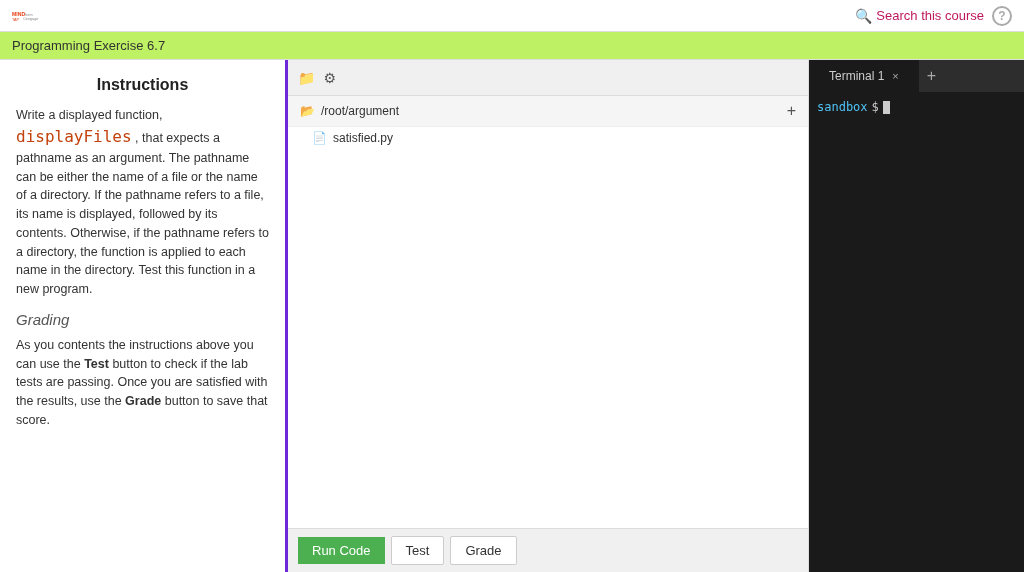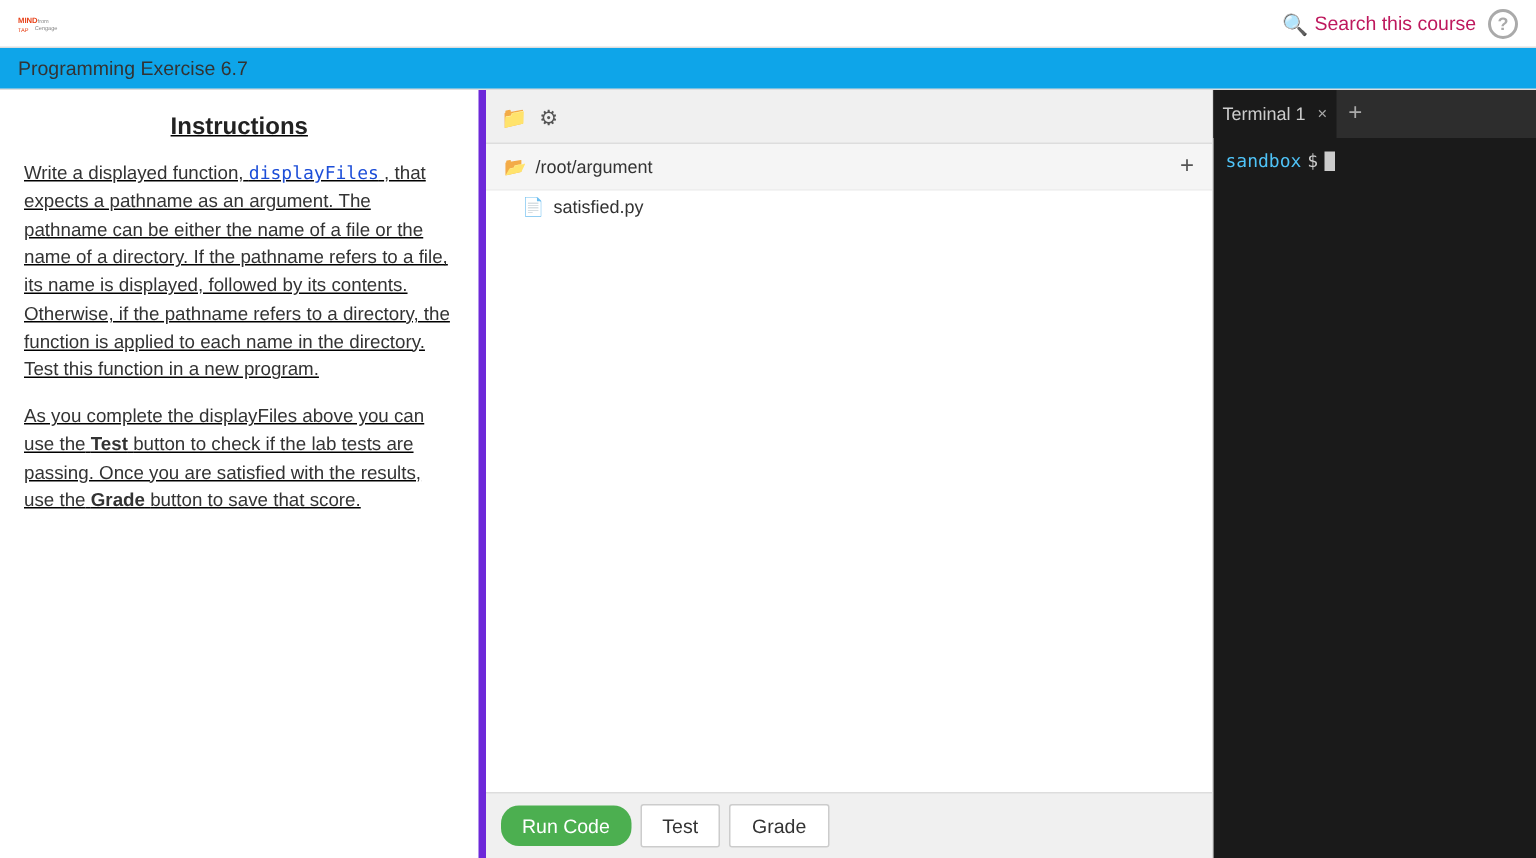--- a/index.html
+++ b/index.html
@@ -48,62 +48,61 @@
       align-items: center;
       justify-content: center;
       color: #aaa;
       font-size: 12px;
       font-weight: bold;
       cursor: pointer;
     }
 
     
     .breadcrumb {
-      background: #0ea5e9;
+      background: #bef264;
       padding: 6px 12px;
       font-size: 13px;
       color: #333;
       border-bottom: 1px solid #ddd;
       height: 28px;
       display: flex;
       align-items: flex-end;
     }
 
     
     .main-layout {
       display: flex;
       height: calc(572px - 32px - 28px);
     }
 
     
     .instructions-panel {
-      width: 324px;
+      width: 288px;
       padding: 16px;
       overflow-y: auto;
-      border-right: 5px solid #6d28d9;
-      background: #fff;
-      text-decoration: underline;
+      border-right: 3px solid #6d28d9;
+      background: #fff;
     }
     .instructions-panel h2 {
       font-size: 16px;
       font-weight: bold;
       text-align: center;
       margin-bottom: 12px;
       color: #222;
     }
     .instructions-panel p {
       font-size: 12.5px;
       line-height: 1.5;
       color: #333;
       margin-bottom: 12px;
     }
     .instructions-panel .code-inline {
       font-family: monospace;
-      color: #1d4ed8;
-      font-size: 12px;
+      color: #c2410c;
+      font-size: 16px;
     }
     .instructions-panel h3 {
       font-size: 15px;
       font-weight: normal;
       color: #555;
       margin-bottom: 8px;
       font-style: italic;
     }
     .bold { font-weight: bold; }
 
@@ -173,21 +172,21 @@
       border-top: 1px solid #ddd;
       height: 44px;
     }
     .btn-run {
       background: #4caf50;
       color: #fff;
       border: none;
       padding: 6px 14px;
       font-size: 13px;
       cursor: pointer;
-      border-radius: 12px;
+      border-radius: 0;
     }
     .btn-secondary {
       background: #fff;
       color: #333;
       border: 1px solid #ccc;
       padding: 6px 14px;
       font-size: 13px;
       cursor: pointer;
       border-radius: 2px;
     }
@@ -202,21 +201,21 @@
     .terminal-tabs {
       display: flex;
       align-items: center;
       background: #2d2d2d;
       height: 32px;
     }
     .terminal-tab {
       display: flex;
       align-items: center;
       gap: 6px;
-      padding: 0 6px;
+      padding: 0 20px;
       height: 100%;
       background: #1a1a1a;
       color: #ccc;
       font-size: 12px;
       cursor: pointer;
     }
     .terminal-tab-close {
       color: #aaa;
       font-size: 11px;
       cursor: pointer;
@@ -282,22 +281,23 @@
 
 <div class="main-layout">
 
   <div class="instructions-panel">
     <h2>Instructions</h2>
     <p>
       <span>Write a displayed function,</span>
       <span class="code-inline">displayFiles</span>
       <span>, that expects a pathname as an argument. The pathname can be either the name of a file or the name of a directory. If the pathname refers to a file, its name is displayed, followed by its contents. Otherwise, if the pathname refers to a directory, the function is applied to each name in the directory. Test this function in a new program.</span>
     </p>
+    <h3>Grading</h3>
     <p>
-      <span>As you complete the displayFiles above you can use the</span>
+      <span>As you contents the instructions above you can use the</span>
       <span class="bold">Test</span>
       <span>button to check if the lab tests are passing. Once you are satisfied with the results, use the</span>
       <span class="bold">Grade</span>
       <span>button to save that score.</span>
     </p>
   </div>
 
   <div class="editor-panel">
 
     <div class="editor-toolbar">

